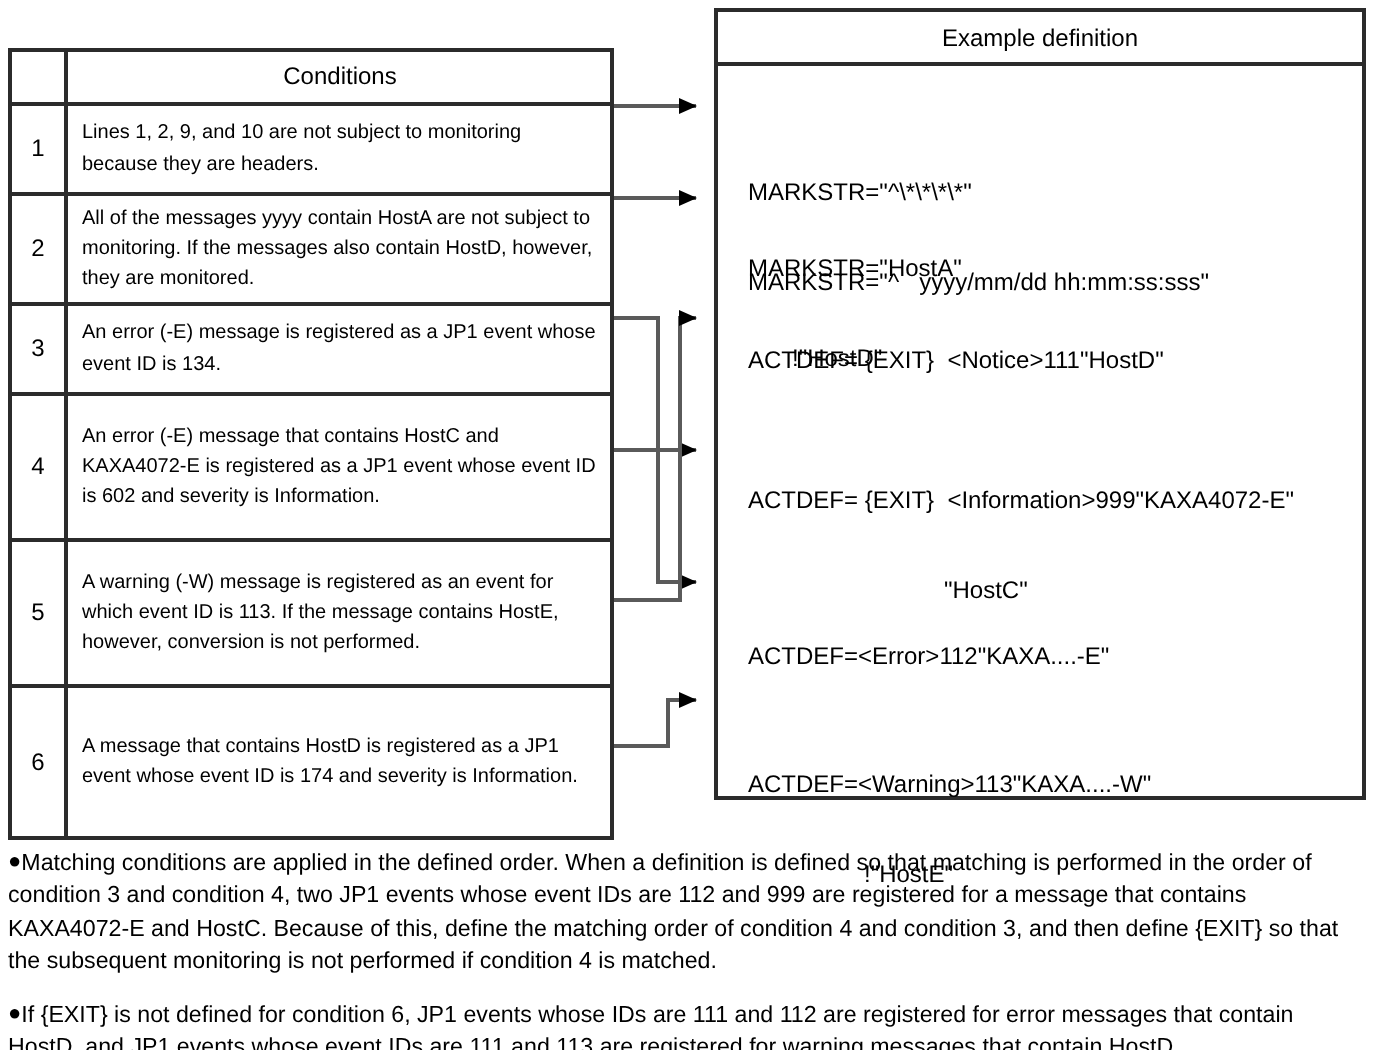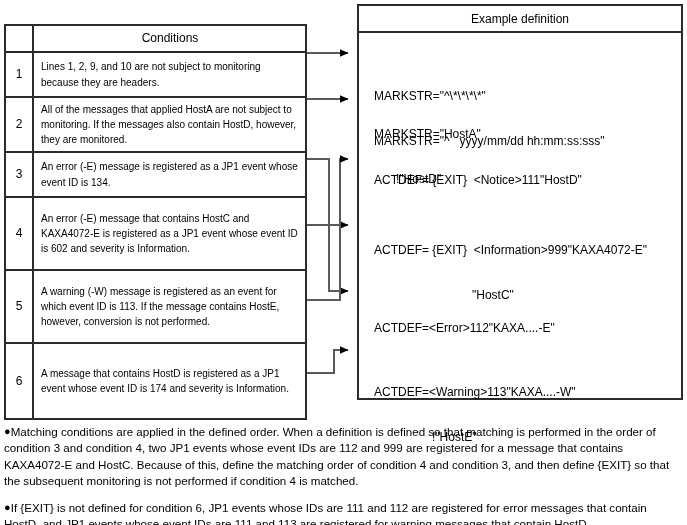--- a/index.html
+++ b/index.html
@@ -149,21 +149,21 @@
     <div class="cond-text">Conditions</div>
   </div>
 
   <div class="cond-row r1">
     <div class="cond-num">1</div>
     <div class="cond-text">Lines 1, 2, 9, and 10 are not subject to monitoring because they are headers.</div>
   </div>
 
   <div class="cond-row r2">
     <div class="cond-num">2</div>
-    <div class="cond-text">All of the messages that applied HostA are not subject to monitoring. If the messages also contain HostD, however, they are monitored.</div>
+    <div class="cond-text">All of the messages yyyy contain HostA are not subject to monitoring. If the messages also contain HostD, however, they are monitored.</div>
   </div>
 
   <div class="cond-row r3">
     <div class="cond-num">3</div>
     <div class="cond-text">An error (-E) message is registered as a JP1 event whose event ID is 134.</div>
   </div>
 
   <div class="cond-row r4">
     <div class="cond-num">4</div>
     <div class="cond-text">An error (-E) message that contains HostC and KAXA4072-E is registered as a JP1 event whose event ID is 602 and severity is Information.</div>

